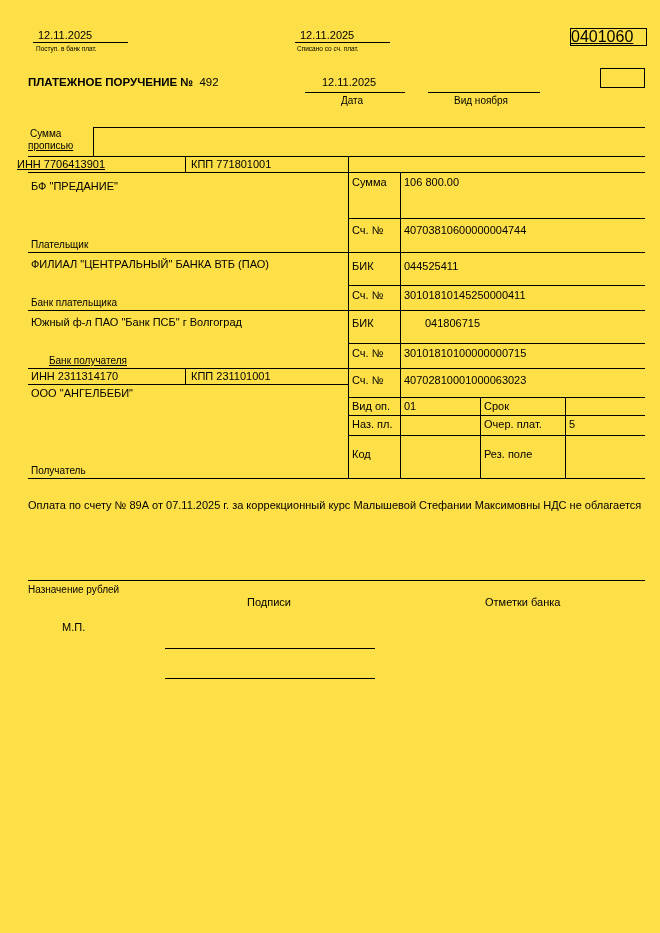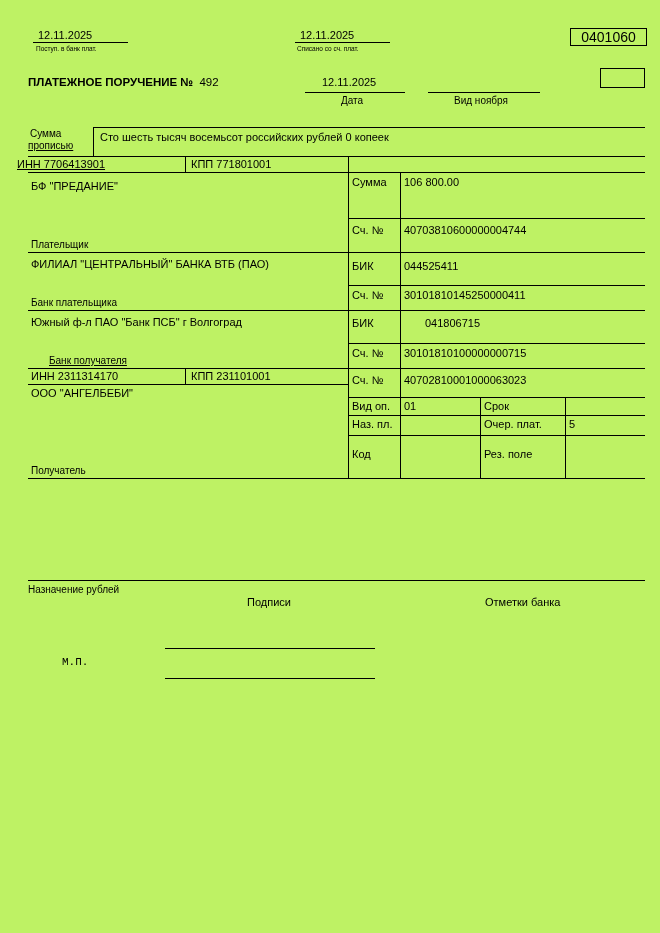--- a/index.html
+++ b/index.html
@@ -1,29 +1,29 @@
 <!DOCTYPE html>
 <html><head>
 <meta charset="utf-8">
 <style>
   html,body { margin:0; padding:0; background:#e8e8e8; }
   .page {
     position:relative; width:660px; height:933px; margin:0 auto;
-    background:#bef264; color:#000;
+    background:#fde047; color:#000;
     font-family:"Liberation Sans","DejaVu Sans",sans-serif;
     font-size:11px; overflow:hidden;
   }
   .t  { position:absolute; white-space:nowrap; line-height:12px; }
   .cap{ position:absolute; white-space:nowrap; font-size:6.5px; line-height:7px; color:#000; }
   .lbl{ position:absolute; white-space:nowrap; font-size:10px; line-height:11px; }
   .b  { font-weight:bold; }
   .hline { position:absolute; height:0; border-top:1px solid #000; }
   .vline { position:absolute; width:0;  border-left:1px solid #000; }
   .box   { position:absolute; border:1px solid #000; box-sizing:border-box; }
-  .boxtxt{ display:flex; align-items:center; justify-content:center; font-size:14px; }
+  .boxtxt{ display:flex; align-items:center; justify-content:flex-start; font-size:16px;text-decoration:underline; }
   .wrap  { position:absolute; line-height:16px; }
   .stamp {
     position:absolute; left:437px; top:611px; width:190px; height:90px;
     border:2px solid #3b7bd0; box-sizing:border-box; color:#3b7bd0;
   }
   .stamp .s-sm { position:absolute; white-space:nowrap; font-size:7px; line-height:8px; }
   .stamp .s-status { position:absolute; white-space:nowrap; font-size:10.5px; font-weight:bold; letter-spacing:0.8px; }
   .stamp .s-date { position:absolute; white-space:nowrap; font-size:8px; }
   .stamp .s-line { position:absolute; height:0; border-top:1px solid #3b7bd0; }
 </style>
@@ -52,21 +52,20 @@
   <div class="hline" style="left:305px; top:92px; width:100px;"></div>
   <div class="lbl" style="left:341px; top:95px;text-align:right;">Дата</div>
   <div class="hline" style="left:428px; top:92px; width:112px;"></div>
   <div class="lbl" style="left:454px; top:95px;">Вид ноября</div>
   <div class="box" style="left:600px; top:68px; width:45px; height:20px;"></div>
 
   <div class="lbl" style="left:30px; top:128px;">Сумма</div>
   <div class="lbl" style="left:28px; top:140px;text-decoration:underline;">прописью</div>
   <div class="hline" style="left:93px; top:127px; width:552px;"></div>
   <div class="vline" style="left:93px; top:127px; height:29px;"></div>
-  <div class="t" style="left:100px; top:131px;">Сто шесть тысяч восемьсот российских рублей 0 копеек</div>
 
   <div class="hline" style="left:28px;  top:156px; width:617px;"></div>
   <div class="hline" style="left:28px;  top:172px; width:617px;"></div>
   <div class="hline" style="left:348px; top:218px; width:297px;"></div>
   <div class="hline" style="left:28px;  top:252px; width:617px;"></div>
   <div class="hline" style="left:348px; top:285px; width:297px;"></div>
   <div class="hline" style="left:28px;  top:310px; width:617px;"></div>
   <div class="hline" style="left:348px; top:343px; width:297px;"></div>
   <div class="hline" style="left:28px;  top:368px; width:617px;"></div>
   <div class="hline" style="left:28px;  top:384px; width:320px;"></div>
@@ -118,23 +117,24 @@
   <div class="t" style="left:404px; top:400px;">01</div>
   <div class="t" style="left:484px; top:400px;">Срок</div>
 
   <div class="t" style="left:352px; top:418px;">Наз. пл.</div>
   <div class="t" style="left:484px; top:418px;">Очер. плат.</div>
   <div class="t" style="left:569px; top:418px;">5</div>
 
   <div class="t" style="left:352px; top:448px;">Код</div>
   <div class="t" style="left:484px; top:448px;">Рез. поле</div>
 
+  <div class="wrap" style="left:28px; top:497px; width:615px;">Оплата по счету № 89А от 07.11.2025 г. за коррекционный курс Малышевой Стефании Максимовны НДС не облагается</div>
   <div class="hline" style="left:28px; top:580px; width:617px;"></div>
   <div class="lbl" style="left:28px; top:584px;">Назначение рублей</div>
 
   <div class="t" style="left:247px; top:596px;">Подписи</div>
   <div class="t" style="left:485px; top:596px;">Отметки банка</div>
-  <div class="t" style="left:62px; top:656px;font-family:Liberation Mono, monospace;">М.П.</div>
+  <div class="t" style="left:62px; top:621px;">М.П.</div>
   <div class="hline" style="left:165px; top:648px; width:210px;"></div>
   <div class="hline" style="left:165px; top:678px; width:210px;"></div>
 
 
 </div>
 
 </body></html>

